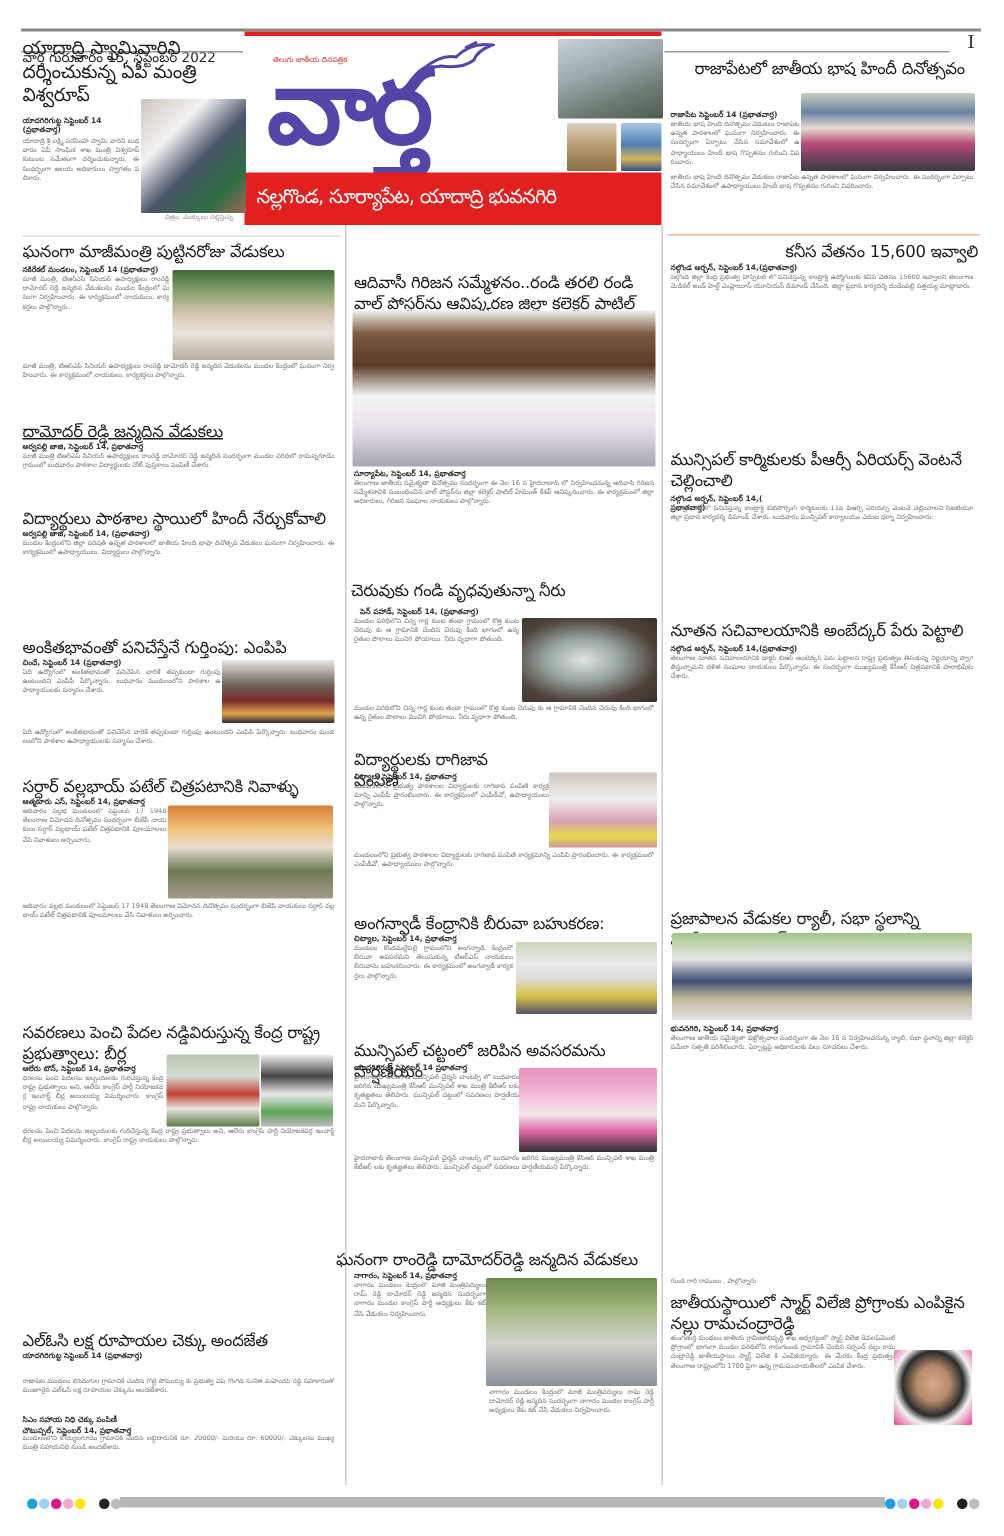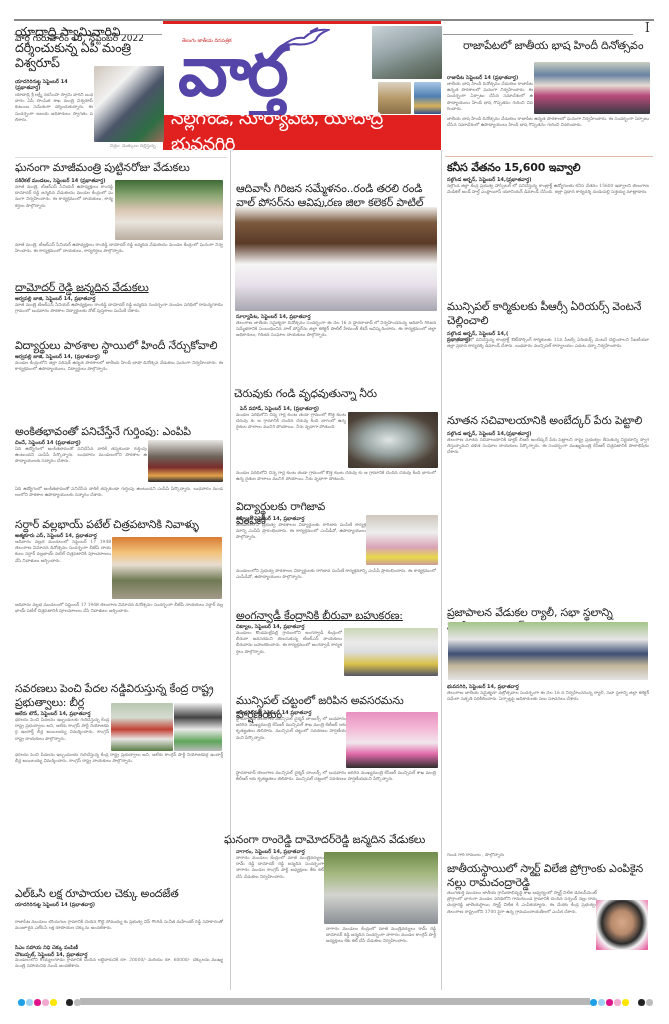--- a/index.html
+++ b/index.html
@@ -13,21 +13,21 @@
   .hl { font-family: "DejaVu Sans", sans-serif; color: #1c1c1c; line-height: 1.25; letter-spacing: -0.2px; }
   .h-lg { font-size: 12.5px; }
   .h-md { font-size: 11px; }
   .dl { font-size: 5px; font-weight: bold; color: #333; line-height: 1.2; }
   .body { font-size: 4.4px; line-height: 6.2px; color: #777; text-align: justify; overflow: hidden; word-break: break-all; }
   .photo { overflow: hidden; border-radius: 1px; }
   .mast-redtop { left: 163px; top: 21px; width: 278px; height: 3px; background: #d22; }
   .tagline { left: 182px; top: 37px; font-size: 5px; color: #c33; }
   .logo-text { left: 178px; top: 36px; font-size: 70px; font-weight: bold; color: #5645a8; font-family: "DejaVu Sans", sans-serif; letter-spacing: -4px; line-height: 1; }
   .dove { left: 280px; top: 26px; }
-  .mast-band { left: 163px; top: 115px; width: 278px; height: 35px; background: #e1211f; color: #fff; font-size: 18px; display: flex; align-items: center; padding-left: 8px; letter-spacing: -0.5px; }
+  .mast-band { left: 163px; top: 115px; width: 278px; height: 35px; background: #e1211f; color: #fff; font-size: 13px; display: flex; align-items: center; padding-left: 8px; letter-spacing: -0.5px; }
   .dots { top: 997px; height: 10px; display: flex; gap: 1px; align-items: center; }
   .dot { width: 7px; height: 7px; border-radius: 50%; }
   .graybar { left: 80px; top: 998px; width: 510px; height: 7px; background: #b6b6b6; }
 </style>
 </head>
 <body>
 
 <div class="abs topbar"></div>
 <div class="abs dateline">వార్త గురువారం 15, సెప్టెంబర్ 2022</div>
 <div class="abs pagenum">I</div>
@@ -109,21 +109,21 @@
 <div class="abs body" style="left:236px;top:412px;width:110px;height:56px;">మండల పరిధిలోని చిన్న గార్ల కుంట తండా గ్రామంలో కొత్త కుంట చెరువు కు ఆ గ్రామానికి చెందిన చెరువు కింది భాగంలో ఉన్న రైతుల పొలాలు మునిగి పోయాయి. నీరు వృధాగా పోతుంది.</div>
 <div class="abs photo" style="left:348px;top:412px;width:90px;height:56px;background:radial-gradient(ellipse at 45% 50%,#dfe5e4 0%,#98a5a3 35%,#4f443a 70%,#3a3128 100%);"></div>
 <div class="abs body" style="left:236px;top:470px;width:200px;height:60px;">మండల పరిధిలోని చిన్న గార్ల కుంట తండా గ్రామంలో కొత్త కుంట చెరువు కు ఆ గ్రామానికి చెందిన చెరువు కింది భాగంలో ఉన్న రైతుల పొలాలు మునిగి పోయాయి. నీరు వృధాగా పోతుంది.</div>
 
 <div class="abs hl h-md" style="left:236px;top:500px;width:120px;">విద్యార్థులకు రాగిజావ పంపిణీ</div>
 <div class="abs dl" style="left:236px;top:515px;width:120px;">చిట్యాల, సెప్టెంబర్ 14, ప్రభాతవార్త</div>
 <div class="abs body" style="left:236px;top:522px;width:130px;height:44px;">మండలంలోని ప్రభుత్వ పాఠశాలల విద్యార్థులకు రాగిజావ పంపిణీ కార్యక్రమాన్ని ఎంపీపీ ప్రారంభించారు. ఈ కార్యక్రమంలో ఎంపీడీవో, ఉపాధ్యాయులు పాల్గొన్నారు.</div>
 <div class="abs photo" style="left:366px;top:515px;width:72px;height:50px;background:linear-gradient(180deg,#cfc7bd 0%,#eeeeee 35%,#d9a3b5 65%,#e7d94a 85%,#c99 100%);"></div>
 <div class="abs body" style="left:236px;top:568px;width:200px;height:36px;">మండలంలోని ప్రభుత్వ పాఠశాలల విద్యార్థులకు రాగిజావ పంపిణీ కార్యక్రమాన్ని ఎంపీపీ ప్రారంభించారు. ఈ కార్యక్రమంలో ఎంపీడీవో, ఉపాధ్యాయులు పాల్గొన్నారు.</div>
 
-<div class="abs hl h-md" style="left:236px;top:609px;width:200px;text-decoration:underline;">అంగన్వాడీ కేంద్రానికి బీరువా బహుకరణ:</div>
+<div class="abs hl h-md" style="left:236px;top:609px;width:200px;">అంగన్వాడీ కేంద్రానికి బీరువా బహుకరణ:</div>
 <div class="abs dl" style="left:236px;top:623px;width:120px;">చిట్యాల, సెప్టెంబర్ 14, ప్రభాతవార్త</div>
 <div class="abs body" style="left:236px;top:630px;width:106px;height:48px;">మండలం కొండమల్లేపల్లి గ్రామంలోని అంగన్వాడీ కేంద్రంలో బీరువా అవసరమని తెలుసుకున్న టీఆర్ఎస్ నాయకులు బీరువాను బహుకరించారు. ఈ కార్యక్రమంలో అంగన్వాడీ కార్యకర్తలు పాల్గొన్నారు.</div>
 <div class="abs photo" style="left:344px;top:628px;width:94px;height:48px;background:linear-gradient(180deg,#cbd6b8 0%,#eaeaea 30%,#ddd 50%,#d9c14a 75%,#556 100%);"></div>
 
 <div class="abs hl h-md" style="left:236px;top:694px;width:205px;">మున్సిపల్ చట్టంలో జరిపిన అవసరమను హర్షణీయం</div>
 <div class="abs dl" style="left:236px;top:709px;width:150px;">యాదగిరిగుట్ట సెప్టెంబర్ 14 ప్రభాతవార్త</div>
 <div class="abs body" style="left:236px;top:716px;width:110px;height:52px;">హైదరాబాద్ తెలంగాణ మున్సిపల్ చైర్మన్ చాంబర్స్ లో బుధవారం జరిగిన ముఖ్యమంత్రి కేసీఆర్ మున్సిపల్ శాఖ మంత్రి కేటీఆర్ లకు కృతజ్ఞతలు తెలిపారు. మున్సిపల్ చట్టంలో సవరణలు హర్షణీయమని పేర్కొన్నారు.</div>
 <div class="abs photo" style="left:346px;top:712px;width:92px;height:56px;background:linear-gradient(180deg,#e890c0 0%,#f4b9d6 30%,#f1e6ec 55%,#e06aa9 75%,#2e2e2e 100%);"></div>
 <div class="abs body" style="left:236px;top:770px;width:200px;height:56px;">హైదరాబాద్ తెలంగాణ మున్సిపల్ చైర్మన్ చాంబర్స్ లో బుధవారం జరిగిన ముఖ్యమంత్రి కేసీఆర్ మున్సిపల్ శాఖ మంత్రి కేటీఆర్ లకు కృతజ్ఞతలు తెలిపారు. మున్సిపల్ చట్టంలో సవరణలు హర్షణీయమని పేర్కొన్నారు.</div>
 
@@ -133,21 +133,21 @@
 <div class="abs photo" style="left:324px;top:852px;width:114px;height:72px;background:linear-gradient(180deg,#6f8b4a 0%,#a4b87f 30%,#d3d4cf 60%,#8a8f96 100%);"></div>
 <div class="abs body" style="left:326px;top:926px;width:110px;height:62px;">నాగారం మండలం కేంద్రంలో మాజీ మంత్రివర్యులు రామ్ రెడ్డి దామోదర్ రెడ్డి జన్మదిన సందర్భంగా నాగారం మండల కాంగ్రెస్ పార్టీ అధ్యక్షులు కేకు కట్ చేసి వేడుకలు నిర్వహించారు.</div>
 
 <div class="abs hl h-md" style="left:463px;top:39px;width:200px;">రాజాపేటలో జాతీయ భాష హిందీ దినోత్సవం</div>
 <div class="abs dl" style="left:447px;top:74px;width:86px;">రాజాపేట సెప్టెంబర్ 14 (ప్రభాతవార్త)</div>
 <div class="abs body" style="left:447px;top:81px;width:86px;height:34px;">జాతీయ భాష హిందీ దినోత్సవం వేడుకలు రాజాపేట ఉన్నత పాఠశాలలో ఘనంగా నిర్వహించారు. ఈ సందర్భంగా ఏర్పాటు చేసిన సమావేశంలో ఉపాధ్యాయులు హిందీ భాష గొప్పతనం గురించి వివరించారు.</div>
 <div class="abs photo" style="left:534px;top:62px;width:116px;height:52px;background:linear-gradient(180deg,#c8cfc0 0%,#6a83a3 25%,#e6dcd2 45%,#b74a7a 65%,#3a3a45 100%);"></div>
 <div class="abs body" style="left:447px;top:116px;width:202px;height:28px;">జాతీయ భాష హిందీ దినోత్సవం వేడుకలు రాజాపేట ఉన్నత పాఠశాలలో ఘనంగా నిర్వహించారు. ఈ సందర్భంగా ఏర్పాటు చేసిన సమావేశంలో ఉపాధ్యాయులు హిందీ భాష గొప్పతనం గురించి వివరించారు.</div>
 
 <div class="abs rule" style="left:445px;top:156px;width:208px;background:#e2b9a8;"></div>
-<div class="abs hl h-md" style="left:447px;top:161px;width:205px;font-weight:bold;">కనీస వేతనం 15,600 ఇవ్వాలి</div>
+<div class="abs hl h-md" style="left:447px;top:161px;width:205px;font-weight:normal;text-align:right;">కనీస వేతనం 15,600 ఇవ్వాలి</div>
 <div class="abs dl" style="left:447px;top:176px;width:85px;">నల్గొండ అర్బన్, సెప్టెంబర్ 14,(ప్రభాతవార్త)</div>
 <div class="abs body" style="left:447px;top:183px;width:202px;height:112px;">నల్గొండ జిల్లా కేంద్ర ప్రభుత్వ హాస్పిటల్ లో పనిచేస్తున్న కాంట్రాక్ట్ ఉద్యోగులకు కనీస వేతనం 15600 ఇవ్వాలని తెలంగాణ మెడికల్ అండ్ హెల్త్ ఎంప్లాయీస్ యూనియన్ డిమాండ్ చేసింది. జిల్లా ప్రధాన కార్యదర్శి దండెంపల్లి సత్తయ్య మాట్లాడారు.</div>
 
 <div class="abs hl h-md" style="left:447px;top:300px;width:205px;">మున్సిపల్ కార్మికులకు పీఆర్సీ ఏరియర్స్ వెంటనే చెల్లించాలి</div>
 <div class="abs dl" style="left:447px;top:330px;width:85px;">నల్గొండ అర్బన్, సెప్టెంబర్ 14,( ప్రభాతవార్త)</div>
 <div class="abs body" style="left:447px;top:337px;width:202px;height:70px;">మున్సిపాలిటీలో పనిచేస్తున్న కాంట్రాక్ట్ ఔట్‌సోర్సింగ్ కార్మికులకు 11వ పీఆర్సీ ఏరియర్స్ వెంటనే చెల్లించాలని సీఐటీయూ జిల్లా ప్రధాన కార్యదర్శి డిమాండ్ చేశారు. బుధవారం మున్సిపల్ కార్యాలయం ఎదుట ధర్నా నిర్వహించారు.</div>
 
 <div class="abs hl h-md" style="left:447px;top:414px;width:205px;">నూతన సచివాలయానికి అంబేద్కర్ పేరు పెట్టాలి</div>
 <div class="abs dl" style="left:447px;top:430px;width:85px;">నల్గొండ అర్బన్, సెప్టెంబర్ 14,(ప్రభాతవార్త)</div>
 <div class="abs body" style="left:447px;top:437px;width:202px;height:164px;">తెలంగాణ నూతన సచివాలయానికి డాక్టర్ బీఆర్ అంబేద్కర్ పేరు పెట్టాలని రాష్ట్ర ప్రభుత్వం తీసుకున్న నిర్ణయాన్ని స్వాగతిస్తున్నామని దళిత సంఘాల నాయకులు పేర్కొన్నారు. ఈ సందర్భంగా ముఖ్యమంత్రి కేసీఆర్ చిత్రపటానికి పాలాభిషేకం చేశారు.</div>

